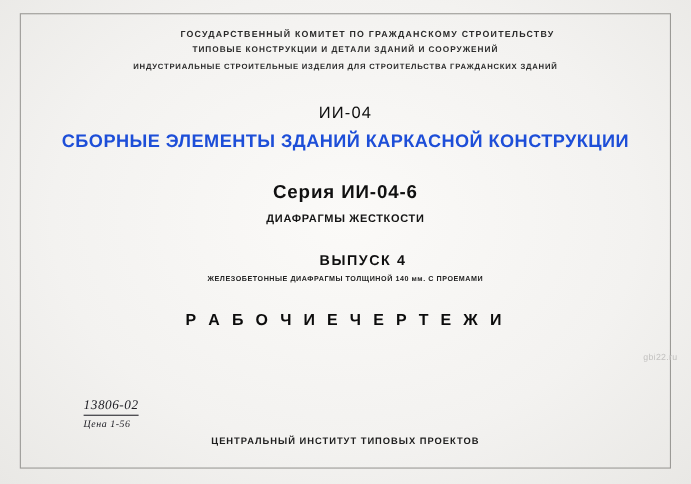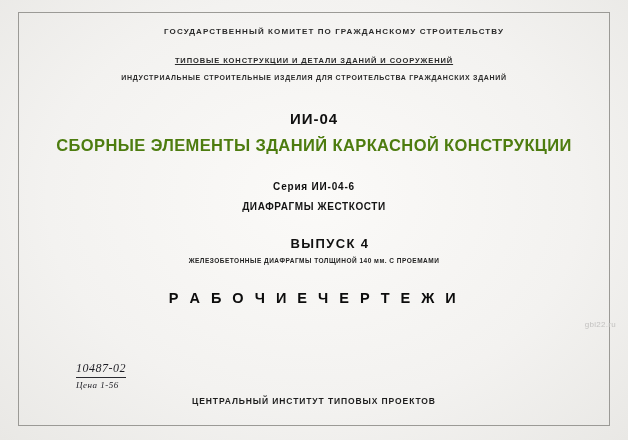--- a/index.html
+++ b/index.html
@@ -52,58 +52,57 @@
     margin-top: 14px;
     font-family: "Liberation Sans", sans-serif;
     font-size: 8px;
     font-weight: bold;
     letter-spacing: 1.1px;
     color: #2a2a2a;
     line-height: 12px;
     padding-left: 40px;
   }
   .hdr2 {
-    margin-top: 16px;
+    margin-top: 0;
     font-family: "Liberation Sans", sans-serif;
     font-size: 7.5px;
     font-weight: bold;
     letter-spacing: 0.9px;
     color: #2b2b2b;
     line-height: 13px;
-    text-decoration: underline;
   }
   .hdr3 {
     margin-top: 5px;
     font-family: "Liberation Sans", sans-serif;
     font-size: 7px;
     font-weight: bold;
     letter-spacing: 0.7px;
     color: #2b2b2b;
     line-height: 12px;
   }
   .code {
     margin-top: 26px;
     font-family: "Liberation Sans", sans-serif;
     font-size: 15px;
-    font-weight: bold;
+    font-weight: normal;
     letter-spacing: 1px;
     color: #101010;
   }
   .title {
     margin-top: 9px;
     font-family: "Liberation Sans", sans-serif;
     font-size: 16.5px;
     font-weight: bold;
     letter-spacing: 0.4px;
-    color: #4d7c0f;
+    color: #1d4ed8;
   }
   .series {
     margin-top: 26px;
     font-family: "Liberation Sans", sans-serif;
-    font-size: 10px;
+    font-size: 17px;
     font-weight: bold;
     letter-spacing: 0.8px;
     color: #101010;
   }
   .subtitle {
     margin-top: 9px;
     font-family: "Liberation Sans", sans-serif;
     font-size: 10px;
     font-weight: bold;
     letter-spacing: 0.6px;
@@ -211,21 +210,21 @@
 
     <div class="series">Серия ИИ-04-6</div>
     <div class="subtitle">ДИАФРАГМЫ ЖЕСТКОСТИ</div>
 
     <div class="issue">ВЫПУСК 4</div>
     <div class="issue-desc">ЖЕЛЕЗОБЕТОННЫЕ ДИАФРАГМЫ ТОЛЩИНОЙ 140 мм. С ПРОЕМАМИ</div>
 
     <div class="drawings">Р А Б О Ч И Е   Ч Е Р Т Е Ж И</div>
 
     <div class="stamp">
-      <div class="stamp-num">10487-02</div>
+      <div class="stamp-num">13806-02</div>
       <div class="stamp-price">Цена  1-56</div>
     </div>
 
     <div class="footer">
       <div class="institute">ЦЕНТРАЛЬНЫЙ ИНСТИТУТ ТИПОВЫХ ПРОЕКТОВ</div>
     </div>
   </div>
 
   <div class="watermark">gbi22.ru</div>
 </div>

